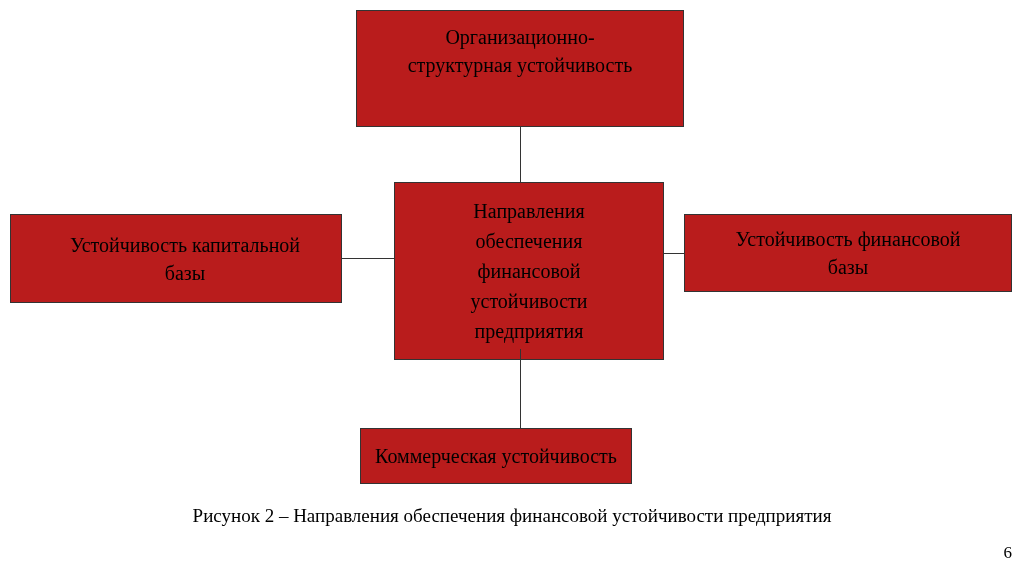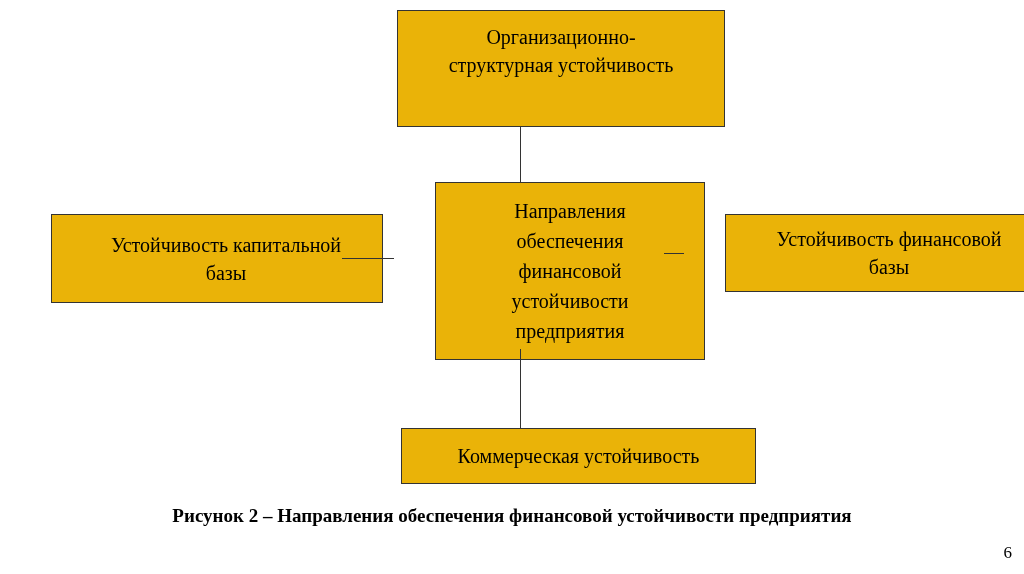--- a/index.html
+++ b/index.html
@@ -13,30 +13,29 @@
     height: 574px;
     background: #ffffff;
     font-family: "Liberation Serif", serif;
     color: #000000;
     overflow: hidden;
   }
   .box {
     position: absolute;
     box-sizing: border-box;
     border: 1px solid #333333;
-    background: #eab308;
+    background: #b91c1c;
     display: flex;
     align-items: center;
     justify-content: center;
     text-align: center;
     font-size: 20px;
     line-height: 28px;
     white-space: pre-line;
     padding: 4px 8px;
-    margin-left: 41px;
   }
   .box-top {
     left: 356px;
     top: 10px;
     width: 328px;
     height: 117px;
     align-items: flex-start;
     padding-top: 12px;
   }
   .box-center {
@@ -55,21 +54,21 @@
   }
   .box-right {
     left: 684px;
     top: 214px;
     width: 328px;
     height: 78px;
   }
   .box-bottom {
     left: 360px;
     top: 428px;
-    width: 355px;
+    width: 272px;
     height: 56px;
     text-align: center;
   }
   .connector {
     position: absolute;
     background: #333333;
   }
   .conn-top-center {
     left: 520px;
     top: 127px;
@@ -93,21 +92,21 @@
     top: 253px;
     width: 20px;
     height: 1px;
   }
   .caption {
     position: absolute;
     left: 0;
     right: 0;
     top: 504px;
     text-align: center;
-    font-weight: bold;
+    font-weight: normal;
     font-size: 19px;
     line-height: 24px;
   }
   .page-number {
     position: absolute;
     right: 12px;
     top: 543px;
     font-size: 17px;
   }
 </style>

